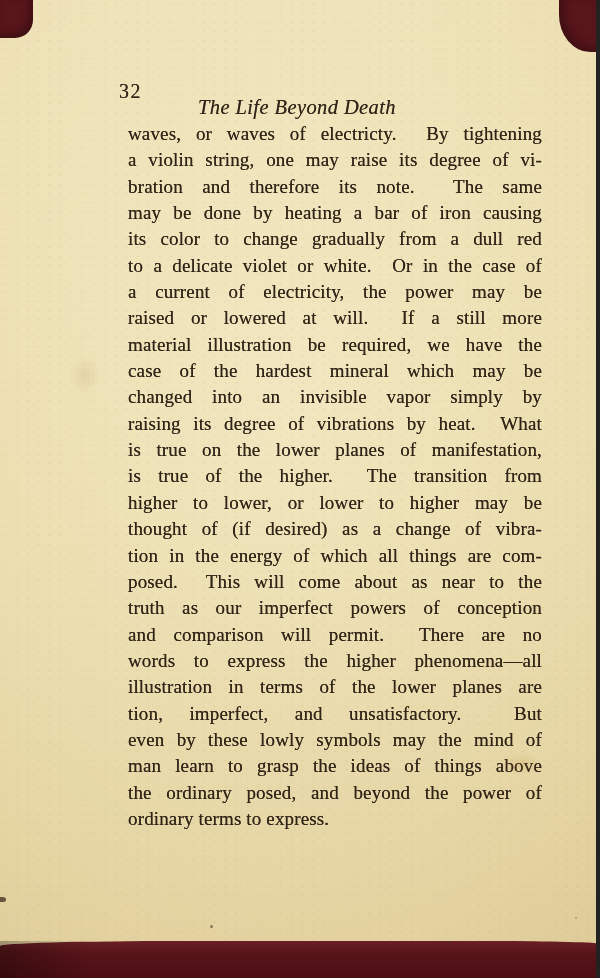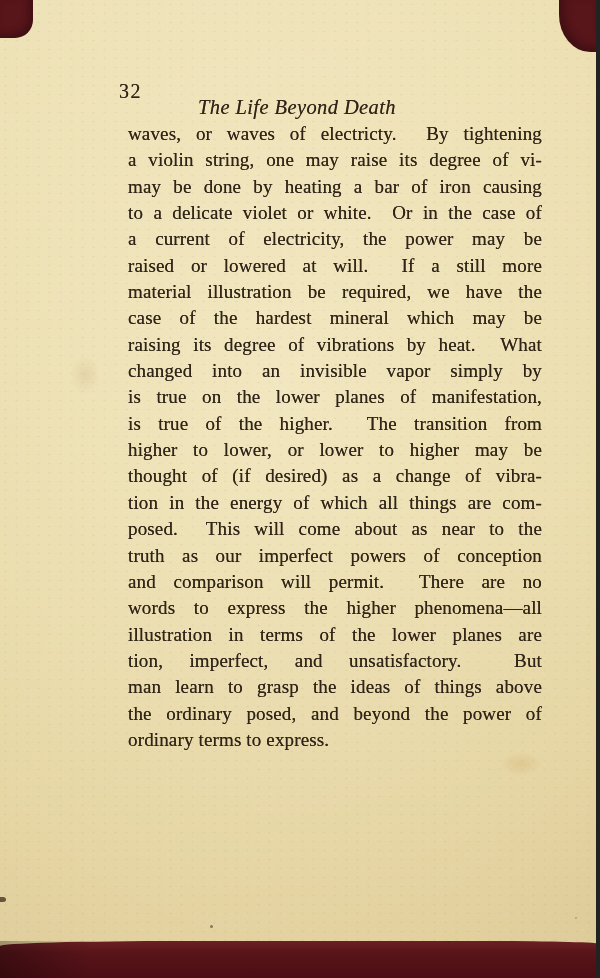--- a/index.html
+++ b/index.html
@@ -63,39 +63,42 @@
 
   <div class="header">
     <span class="pagenum">32</span>
     <span class="running-title">The Life Beyond Death</span>
   </div>
 
   <div class="bodytext">
 
   <div class="line">waves, or waves of electricty.  By tightening</div>
       <div class="line">a violin string, one may raise its degree of vi-</div>
+      <div class="line">bration and therefore its note.  The same</div>
       <div class="line">may be done by heating a bar of iron causing</div>
+      <div class="line">its color to change gradually from a dull red</div>
       <div class="line">to a delicate violet or white.  Or in the case of</div>
       <div class="line">a current of electricity, the power may be</div>
       <div class="line">raised or lowered at will.  If a still more</div>
       <div class="line">material illustration be required, we have the</div>
       <div class="line">case of the hardest mineral which may be</div>
+      <div class="line">changed into an invisible vapor simply by</div>
       <div class="line">raising its degree of vibrations by heat.  What</div>
-      <div class="line">changed into an invisible vapor simply by</div>
       <div class="line">is true on the lower planes of manifestation,</div>
       <div class="line">is true of the higher.  The transition from</div>
       <div class="line">higher to lower, or lower to higher may be</div>
       <div class="line">thought of (if desired) as a change of vibra-</div>
       <div class="line">tion in the energy of which all things are com-</div>
       <div class="line">posed.  This will come about as near to the</div>
       <div class="line">truth as our imperfect powers of conception</div>
       <div class="line">and comparison will permit.  There are no</div>
       <div class="line">words to express the higher phenomena—all</div>
       <div class="line">illustration in terms of the lower planes are</div>
       <div class="line">tion, imperfect, and unsatisfactory.  But</div>
+      <div class="line">even by these lowly symbols may the mind of</div>
       <div class="line">man learn to grasp the ideas of things above</div>
       <div class="line">the ordinary posed, and beyond the power of</div>
       <div class="line">ordinary terms to express.</div>
     </div>
 
   <div class="speck s1"></div>
   <div class="speck s2"></div>
   <div class="speck s3"></div>
   <div class="speck s4"></div>
   <div class="stain st1"></div>

